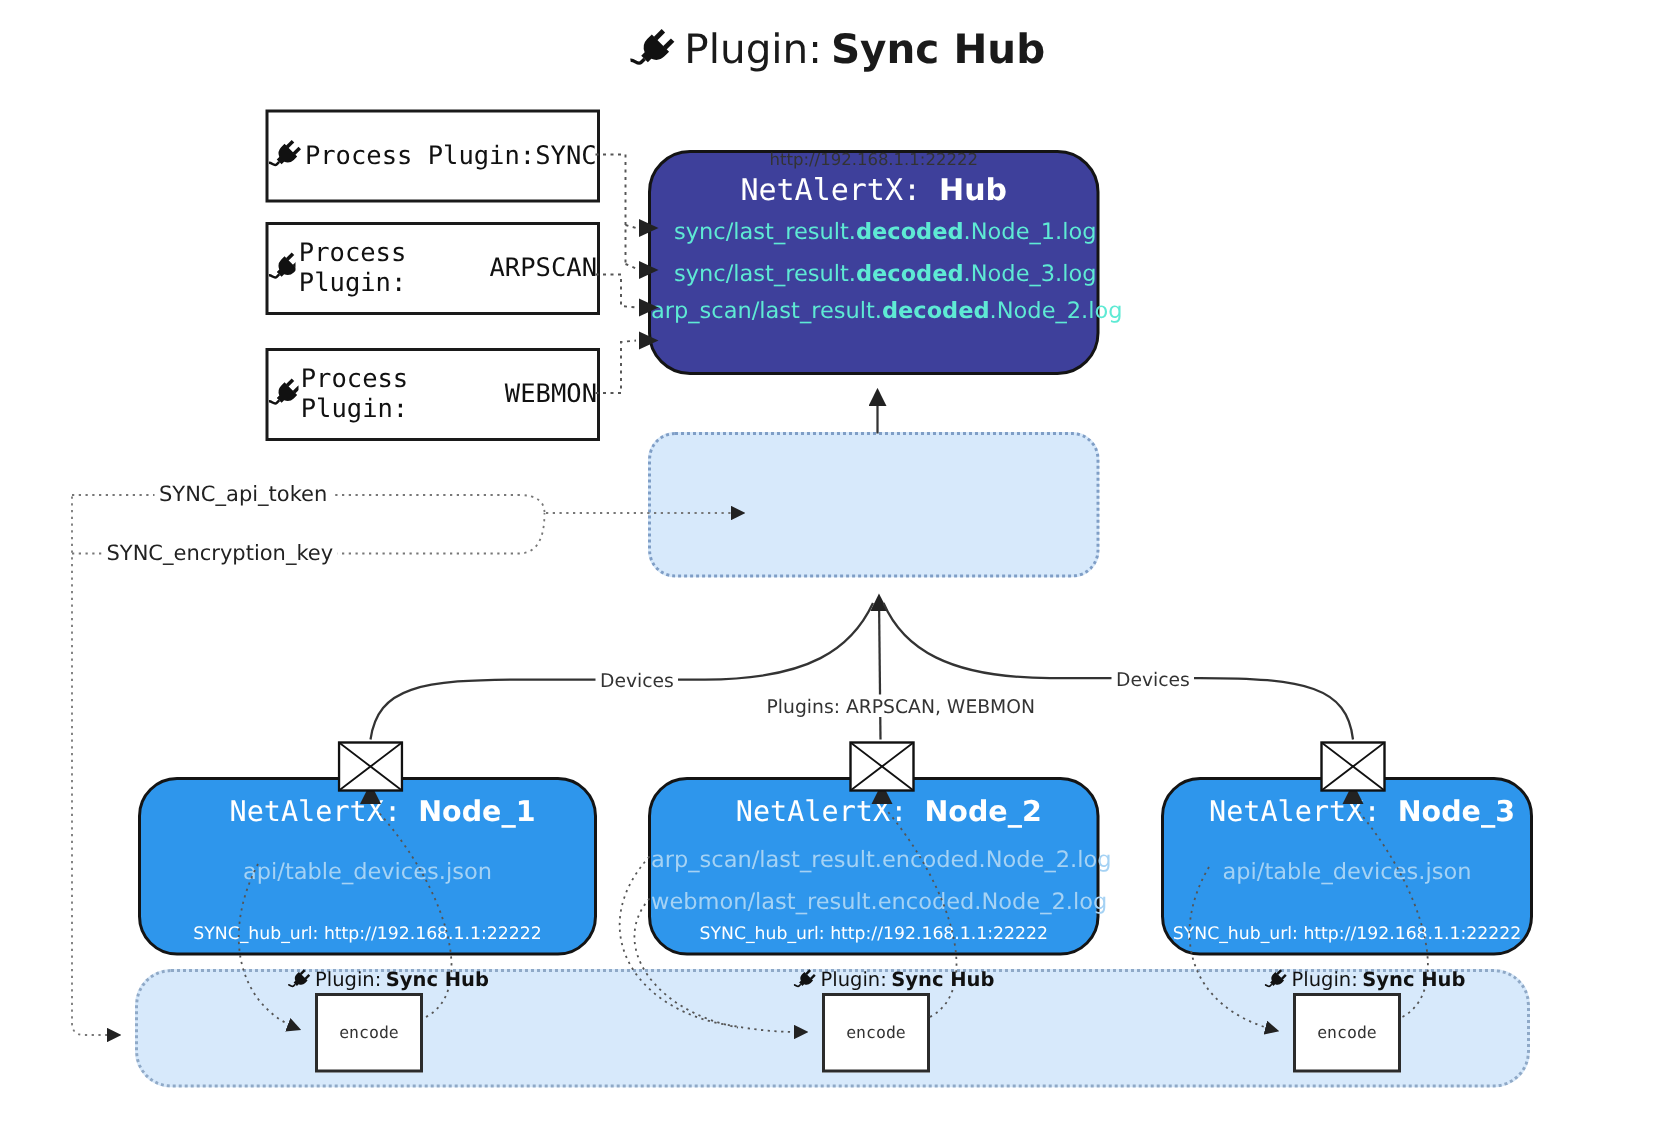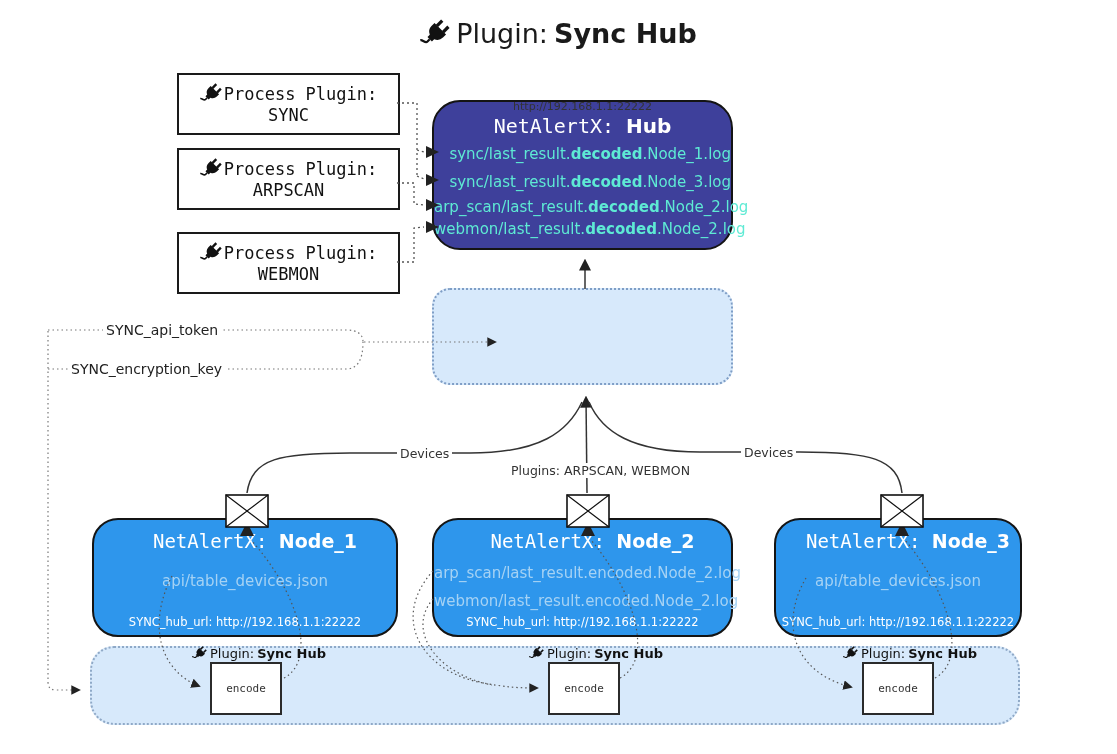--- a/index.html
+++ b/index.html
@@ -6,21 +6,21 @@
   #canvas{position:relative;width:1117px;height:754px;background:#fff;
           font-family:"DejaVu Sans","Liberation Sans",sans-serif;overflow:hidden;}
   .abs{position:absolute;}
   
   .title{left:0;right:0;top:18px;display:flex;justify-content:center;align-items:center;
          gap:6px;font-size:27px;color:#1a1a1a;z-index:3;}
   .title b{font-weight:bold;}
   
   .pbox{left:177px;width:219px;height:58px;border:2px solid #1a1a1a;background:#fff;
         font-family:"DejaVu Sans Mono","Liberation Mono",monospace;font-size:17px;color:#111;
-        display:flex;flex-direction:column;justify-content:center;align-items:center;z-index:1;}
+        display:flex;flex-direction:row;justify-content:center;align-items:center;z-index:1;}
   .pbox .row1{display:flex;align-items:center;gap:2px;}
   
   .hub{left:432px;top:100px;width:301px;height:150px;background:#3E409B;border:2px solid #141414;
        border-radius:28px;box-sizing:border-box;z-index:1;}
   .hub-title{position:absolute;top:12px;left:0;right:0;text-align:center;color:#fff;font-size:20px;
        font-family:"DejaVu Sans Mono","Liberation Mono",monospace;}
   .hub-title b{font-family:"DejaVu Sans","Liberation Sans",sans-serif;font-weight:bold;}
   .hublog{position:absolute;left:0;right:0;text-align:right;color:#5eead4;font-size:15px;white-space:nowrap;}
   .hublog b{font-weight:bold;}
   .hub-url{left:432px;top:80px;width:301px;text-align:center;font-size:11px;color:#333;z-index:3;margin-top:20px;}
@@ -119,22 +119,20 @@
   <div class="abs hub">
     <div class="hub-title">
       <span>NetAlertX: </span><b>Hub</b>
     </div>
     <div class="hublog" style="top:43px;">
       <span>sync/last_result.</span><b>decoded</b><span>.Node_1.log</span></div>
     <div class="hublog" style="top:71px;">
       <span>sync/last_result.</span><b>decoded</b><span>.Node_3.log</span></div>
     <div class="hublog" style="top:96px;">
       <span>arp_scan/last_result.</span><b>decoded</b><span>.Node_2.log</span></div>
-    <div class="hublog" style="top:118px;">
-      <span>webmon/last_result.</span><b>decoded</b><span>.Node_2.log</span></div>
   </div>
 
   <div class="abs decode-band"></div>
 
   <div class="abs keylabel" style="left:103px;top:322px;">SYNC_api_token</div>
   <div class="abs keylabel" style="left:68px;top:361px;">SYNC_encryption_key</div>
 
   <div class="abs linelabel" style="left:397px;top:446px;">Devices</div>
   <div class="abs linelabel" style="left:741px;top:445px;">Devices</div>
   <div class="abs linelabel" style="left:508px;top:463px;">Plugins: ARPSCAN, WEBMON</div>

